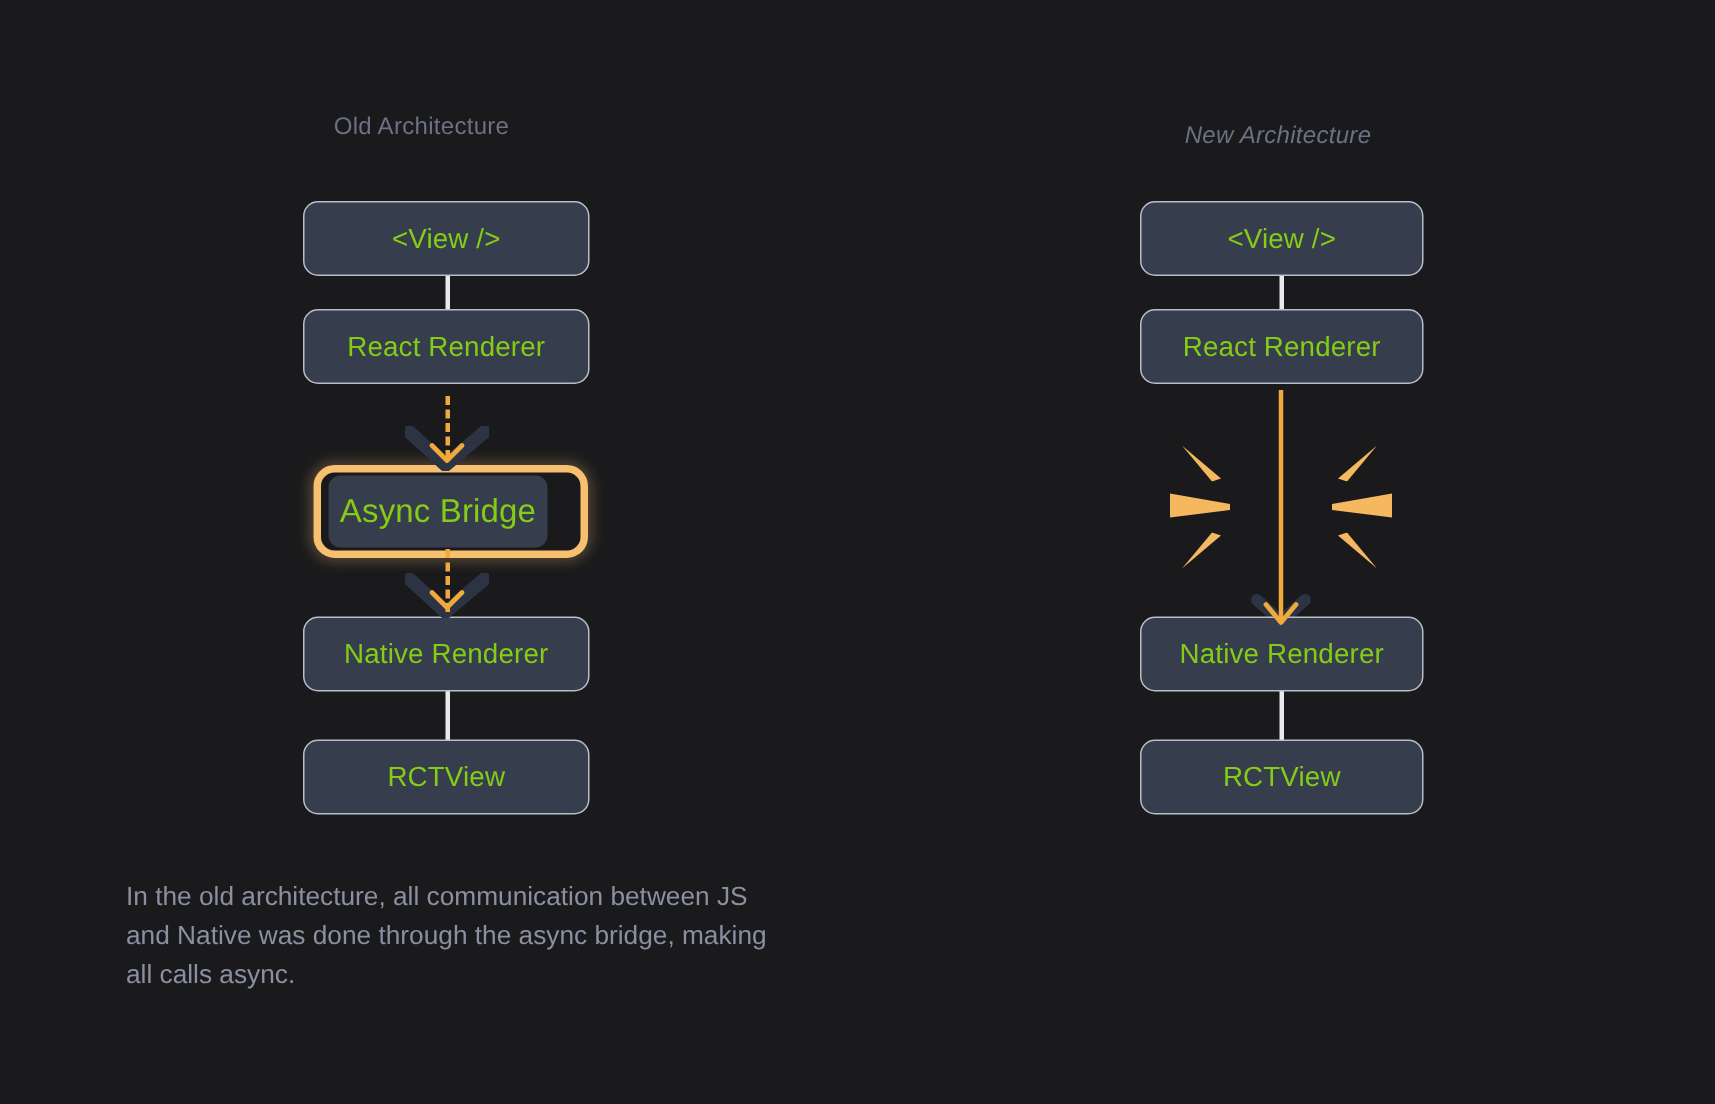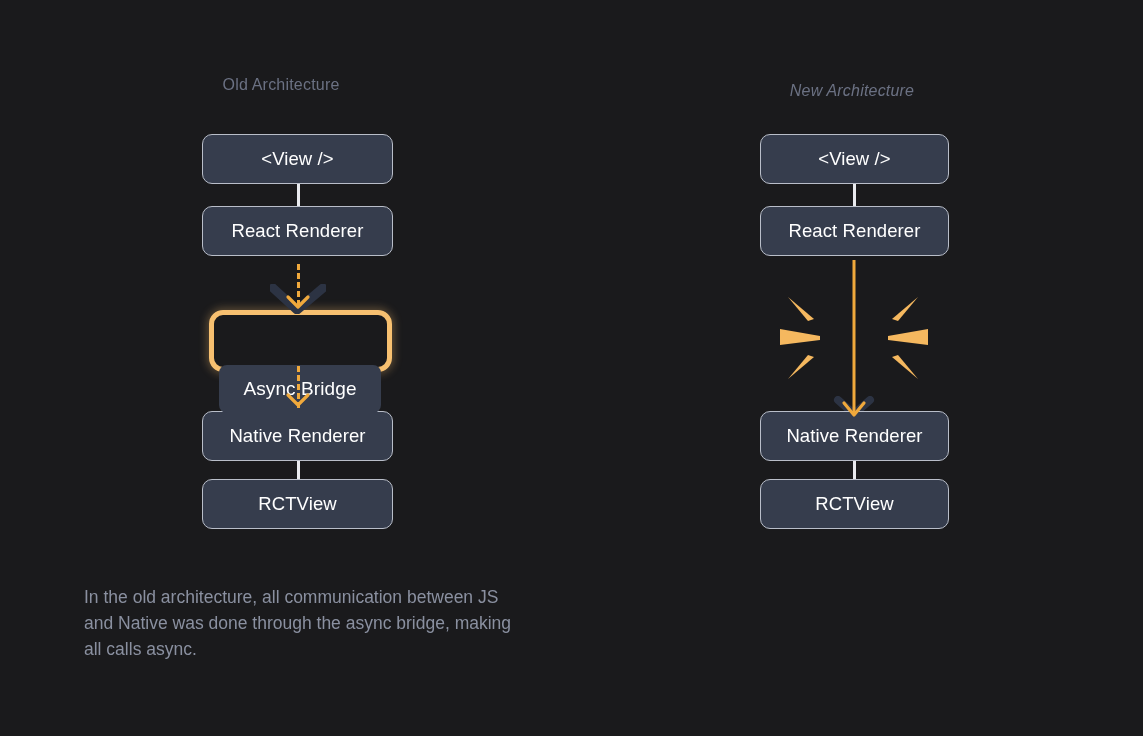--- a/index.html
+++ b/index.html
@@ -38,66 +38,65 @@
   .col-title.right { left: 852px; top: 82px; font-style: italic; }
 
   
   .node {
     position: absolute;
     box-sizing: border-box;
     height: 50px;
     border-radius: 10px;
     background: #363d4d;
     border: 1.6px solid #b9bec9;
-    color: #ffffff;
+    color: #84cc16;
     font-size: 18.5px;
     font-weight: 400;
     display: flex;
     align-items: center;
     justify-content: center;
     letter-spacing: 0.1px;
     white-space: nowrap;
     z-index: 3;
   }
 
   
   .col-l { left: 202px; width: 191px; }
   
   .col-r { left: 760px; width: 189px; }
 
   .row-view    { top: 134px; }
   .row-react   { top: 206px; }
   .row-native  { top: 411px; text-align: center; }
-  .row-rct     { top: 479px; }
+  .row-rct     { top: 493px; }
 
   
   .node-highlight {
     position: absolute;
     left: 209px;
     top: 310px;
     width: 183px;
     height: 62px;
     box-sizing: border-box;
     border-radius: 14px;
     background: transparent;
     border: 5px solid #f7c070;
     box-shadow: 0 0 9px 2px rgba(247,192,112,0.30);
     z-index: 2;
   }
   .node.bridge-inner {
     left: 219px;
     top: 317px;
-    width: 162px;
+    width: 146px;
     height: 48px;
     border: none;
     border-radius: 8px;
     background: #363d4d;
-    font-size: 19px;
+    font-size: 22px;
     z-index: 4;
-    margin-top: 48px;
   }
 
   
   .connector {
     position: absolute;
     width: 2.6px;
     background: #e9eaee;
     z-index: 1;
   }
 

